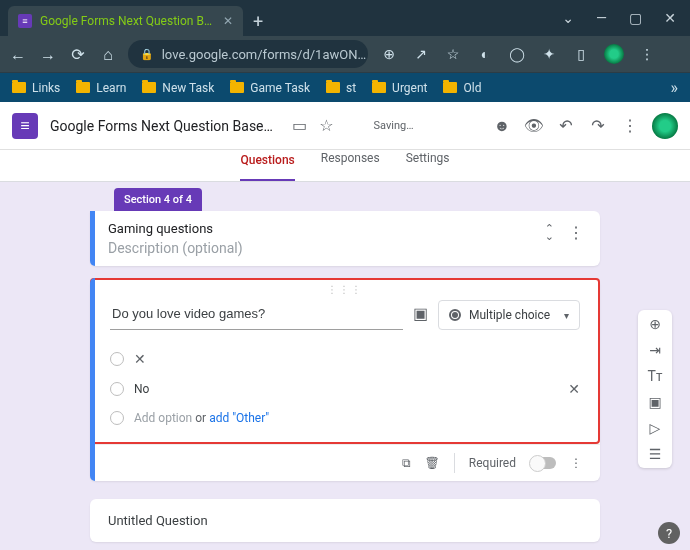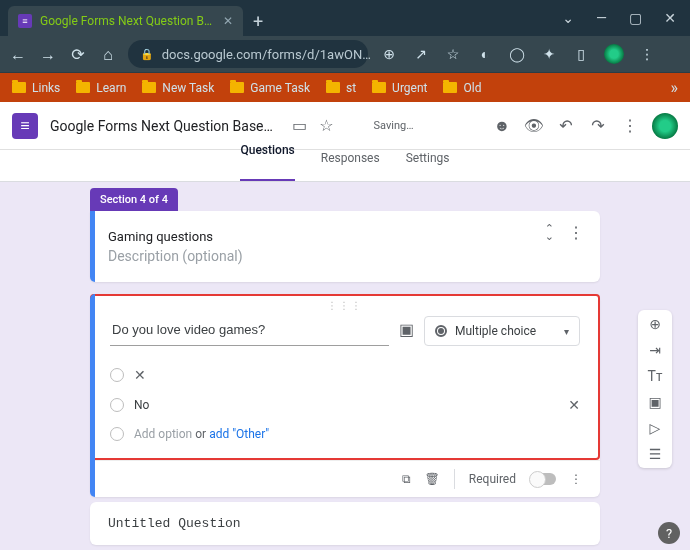--- a/index.html
+++ b/index.html
@@ -22,68 +22,68 @@
   .nav { display:flex; gap:14px; align-items:center; }
   .nav-icon { width:16px; height:16px; display:inline-flex; align-items:center; justify-content:center; }
   .omnibox { flex:1; background:#20333f; border-radius:16px; height:28px; display:flex; align-items:center; padding:0 12px; gap:8px; color:#b9c9d1; font-size:13px; max-width:240px;}
   .omnibox .lock { font-size:11px; }
   .action-icons { display:flex; gap:14px; align-items:center; }
   .action-icons .ic { width:18px; height:18px; display:inline-flex; align-items:center; justify-content:center; color:#cfe1ea; font-size:14px;}
   .avatar-chrome { width:20px; height:20px; border-radius:50%; background:radial-gradient(circle,#2c8 30%,#063 80%);}
   .dots { font-size:16px; }
 
   
-  .bmbar { background:#c2410c; height:30px; display:flex; align-items:center; padding:0 12px; gap:16px; border-top:1px solid #2c3c45;}
+  .bmbar { background:#0c4a6e; height:30px; display:flex; align-items:center; padding:0 12px; gap:16px; border-top:1px solid #2c3c45;}
   .bm { display:flex; align-items:center; gap:6px; color:#cfe1ea; font-size:12px; }
   .bm .folder { width:14px; height:11px; background:#f4b400; border-radius:1px; position:relative;}
   .bm .folder:before { content:""; position:absolute; top:-2px; left:0; width:6px; height:2px; background:#f4b400; border-radius:1px 1px 0 0;}
   .bmbar .more { margin-left:auto; color:#cfe1ea; font-size:16px;}
 
   
   .forms-header { background:#fff; height:48px; display:flex; align-items:center; padding:0 12px; gap:12px; border-bottom:1px solid #e0e0e0;}
   .forms-logo { width:26px; height:26px; background:#673ab7; border-radius:4px; display:flex; align-items:center; justify-content:center; color:#fff; }
   .forms-title { font-size:14px; color:#202124; white-space:nowrap; overflow:hidden; text-overflow:ellipsis; max-width:230px;}
   .folder-icon { color:#5f6368; }
   .star-icon { color:#5f6368; }
   .saving { font-size:11px; color:#5f6368;padding-left:28px; }
   .forms-header .spacer { flex:1; }
   .hdr-ic { color:#5f6368; width:20px; display:inline-flex; justify-content:center;}
   .send-btn { background:#673ab7; color:#fff; border:none; border-radius:4px; padding:7px 18px; font-size:13px; font-weight:500;}
   .avatar-forms { width:26px; height:26px; border-radius:50%; background:radial-gradient(circle,#2c8 30%,#063 80%);}
 
   
   .forms-tabs { background:#fff; height:32px; display:flex; align-items:flex-end; justify-content:center; gap:26px; font-size:12px; color:#5f6368; border-bottom:1px solid #dadce0;}
   .forms-tab { padding-bottom:16px; }
-  .forms-tab.active { color:#0f172a; border-bottom:2px solid #673ab7; padding-bottom:22px; font-weight:500;}
+  .forms-tab.active { color:#b91c1c; border-bottom:2px solid #673ab7; padding-bottom:12px; font-weight:500;}
 
   
   .workspace { background:#ece7f6; height:calc(550px - 36px - 36px - 30px - 48px - 32px); padding:6px 0; position:relative; overflow:hidden;}
   .canvas { width:510px; margin:0 auto; }
 
-  .section-chip { background:#673ab7; color:#fff; font-size:11px; padding:5px 10px; border-radius:4px 4px 0 0; display:inline-block; font-weight:500;}
-
-  .card { background:#fff; border-radius:6px; padding:18px 18px; box-shadow:0 1px 2px rgba(0,0,0,0.08); position:relative; }
+  .section-chip { background:#673ab7; color:#fff; font-size:11px; padding:5px 10px; border-radius:4px 4px 0 0; display:inline-block; font-weight:500;margin-left:24px;}
+
+  .card { background:#fff; border-radius:6px; padding:10px 18px; box-shadow:0 1px 2px rgba(0,0,0,0.08); position:relative; }
   .card + .card { margin-top:12px; }
   .card.header-card { border-radius:0 6px 6px 6px; }
   .card.header-card:before { content:""; position:absolute; left:0; top:0; bottom:0; width:5px; background:#4285f4; border-radius:0 0 0 6px;}
 
   .sec-title { font-size:13px; color:#202124; margin-bottom:4px;}
   .sec-desc { font-size:14px; color:#9aa0a6; }
   .collapse-icons { position:absolute; right:46px; top:14px; color:#5f6368; font-size:11px; line-height:8px;}
   .header-more { position:absolute; right:16px; top:12px; color:#5f6368; }
 
   .card.question-card { padding:0; }
   .qc-inner { border:2px solid #e53935; padding:14px 18px 10px; border-radius:4px; }
   .card.question-card:before { content:""; position:absolute; left:0; top:0; bottom:0; width:5px; background:#4285f4; border-radius:6px 0 0 6px;}
   .drag-handle { text-align:center; color:#bdbdbd; font-size:10px; letter-spacing:2px; line-height:8px; margin:-8px 0 6px;}
 
   .q-row { display:flex; align-items:flex-start; gap:10px; }
   .q-input { flex:1; border:none; border-bottom:1px solid #9e9e9e; padding:6px 2px 8px; font-size:13px; color:#3c4043; background:transparent; outline:none;}
   .img-btn { color:#5f6368; margin-top:4px;}
-  .qtype { border:1px solid #dadce0; border-radius:4px; padding:7px 10px; display:flex; align-items:center; gap:8px; font-size:12px; color:#3c4043; width:156px;}
+  .qtype { border:1px solid #dadce0; border-radius:4px; padding:7px 10px; display:flex; align-items:center; gap:8px; font-size:12px; color:#3c4043; width:142px;}
   .qtype .radio-ic { width:12px; height:12px; border:2px solid #5f6368; border-radius:50%; display:inline-flex; align-items:center; justify-content:center;}
   .qtype .radio-ic:after { content:""; width:6px; height:6px; background:#5f6368; border-radius:50%;}
   .qtype .chev { margin-left:auto; color:#5f6368; font-size:10px;}
 
   .options { margin-top:14px; }
   .opt { display:flex; align-items:center; gap:10px; padding:7px 0; font-size:12px; color:#3c4043;}
   .opt .circle { width:14px; height:14px; border:1.5px solid #bdbdbd; border-radius:50%; flex-shrink:0;}
   .opt .txt { flex:1; }
   .opt .rm { color:#5f6368; font-size:14px; }
   .add-option { color:#9aa0a6; }
@@ -124,21 +124,21 @@
 
 <div class="addrrow">
   <div class="nav">
     <span class="nav-icon">←</span>
     <span class="nav-icon">→</span>
     <span class="nav-icon">⟳</span>
     <span class="nav-icon">⌂</span>
   </div>
   <div class="omnibox">
     <span class="lock">🔒</span>
-    <span>docs.google.com/forms/d/1awON…</span>
+    <span>love.google.com/forms/d/1awON…</span>
   </div>
   <div class="action-icons">
     <span class="ic">⊕</span>
     <span class="ic">↗</span>
     <span class="ic">☆</span>
     <span class="ic">◐</span>
     <span class="ic">◯</span>
     <span class="ic">✦</span>
     <span class="ic">▯</span>
     <span class="avatar-chrome"></span>
@@ -248,21 +248,21 @@
       <div class="q-footer">
         <span>⧉</span>
         <span>🗑</span>
         <span class="sep"></span>
         <span>Required</span>
         <span class="toggle"></span>
         <span>⋮</span>
       </div>
     </div>
 
-    <div class="card untitled" style="margin-top:5px;font-family:Liberation Mono, monospace;">
+    <div class="card untitled" style="margin-top:18px;">
       <div class="untitled-title">Untitled Question</div>
     </div>
 
   </div>
 
   <div class="float-tb">
     <span class="fic">⊕</span>
     <span class="fic">⇥</span>
     <span class="fic">Tᴛ</span>
     <span class="fic">▣</span>

